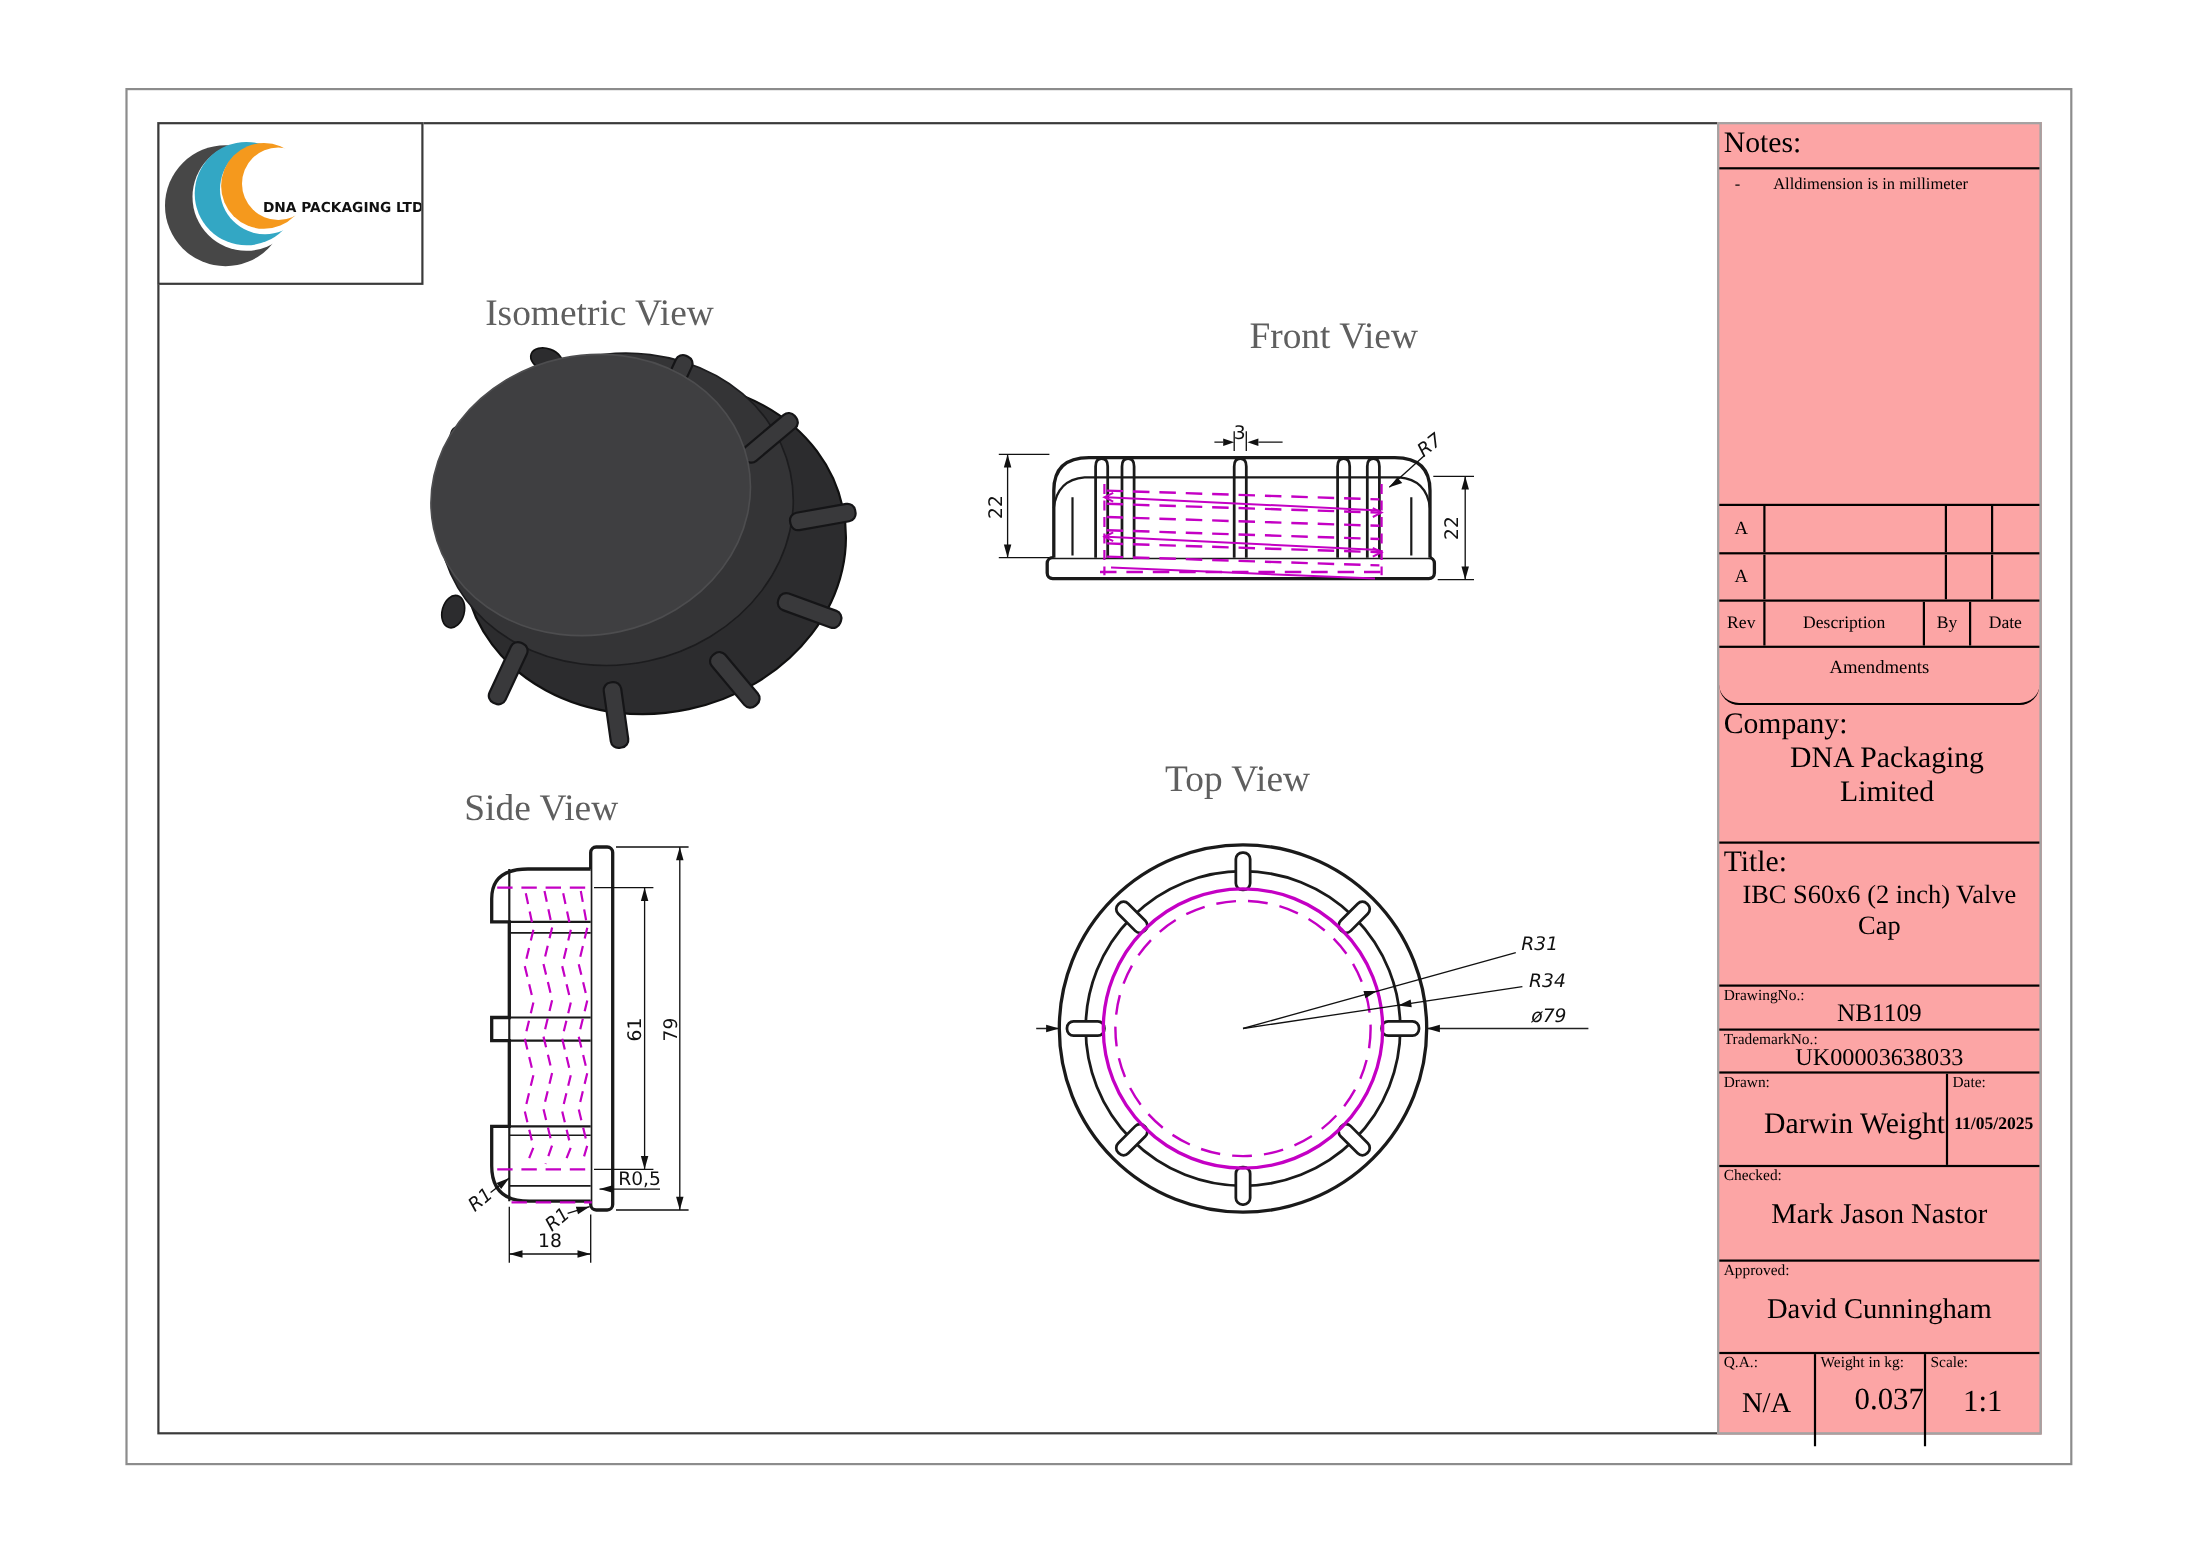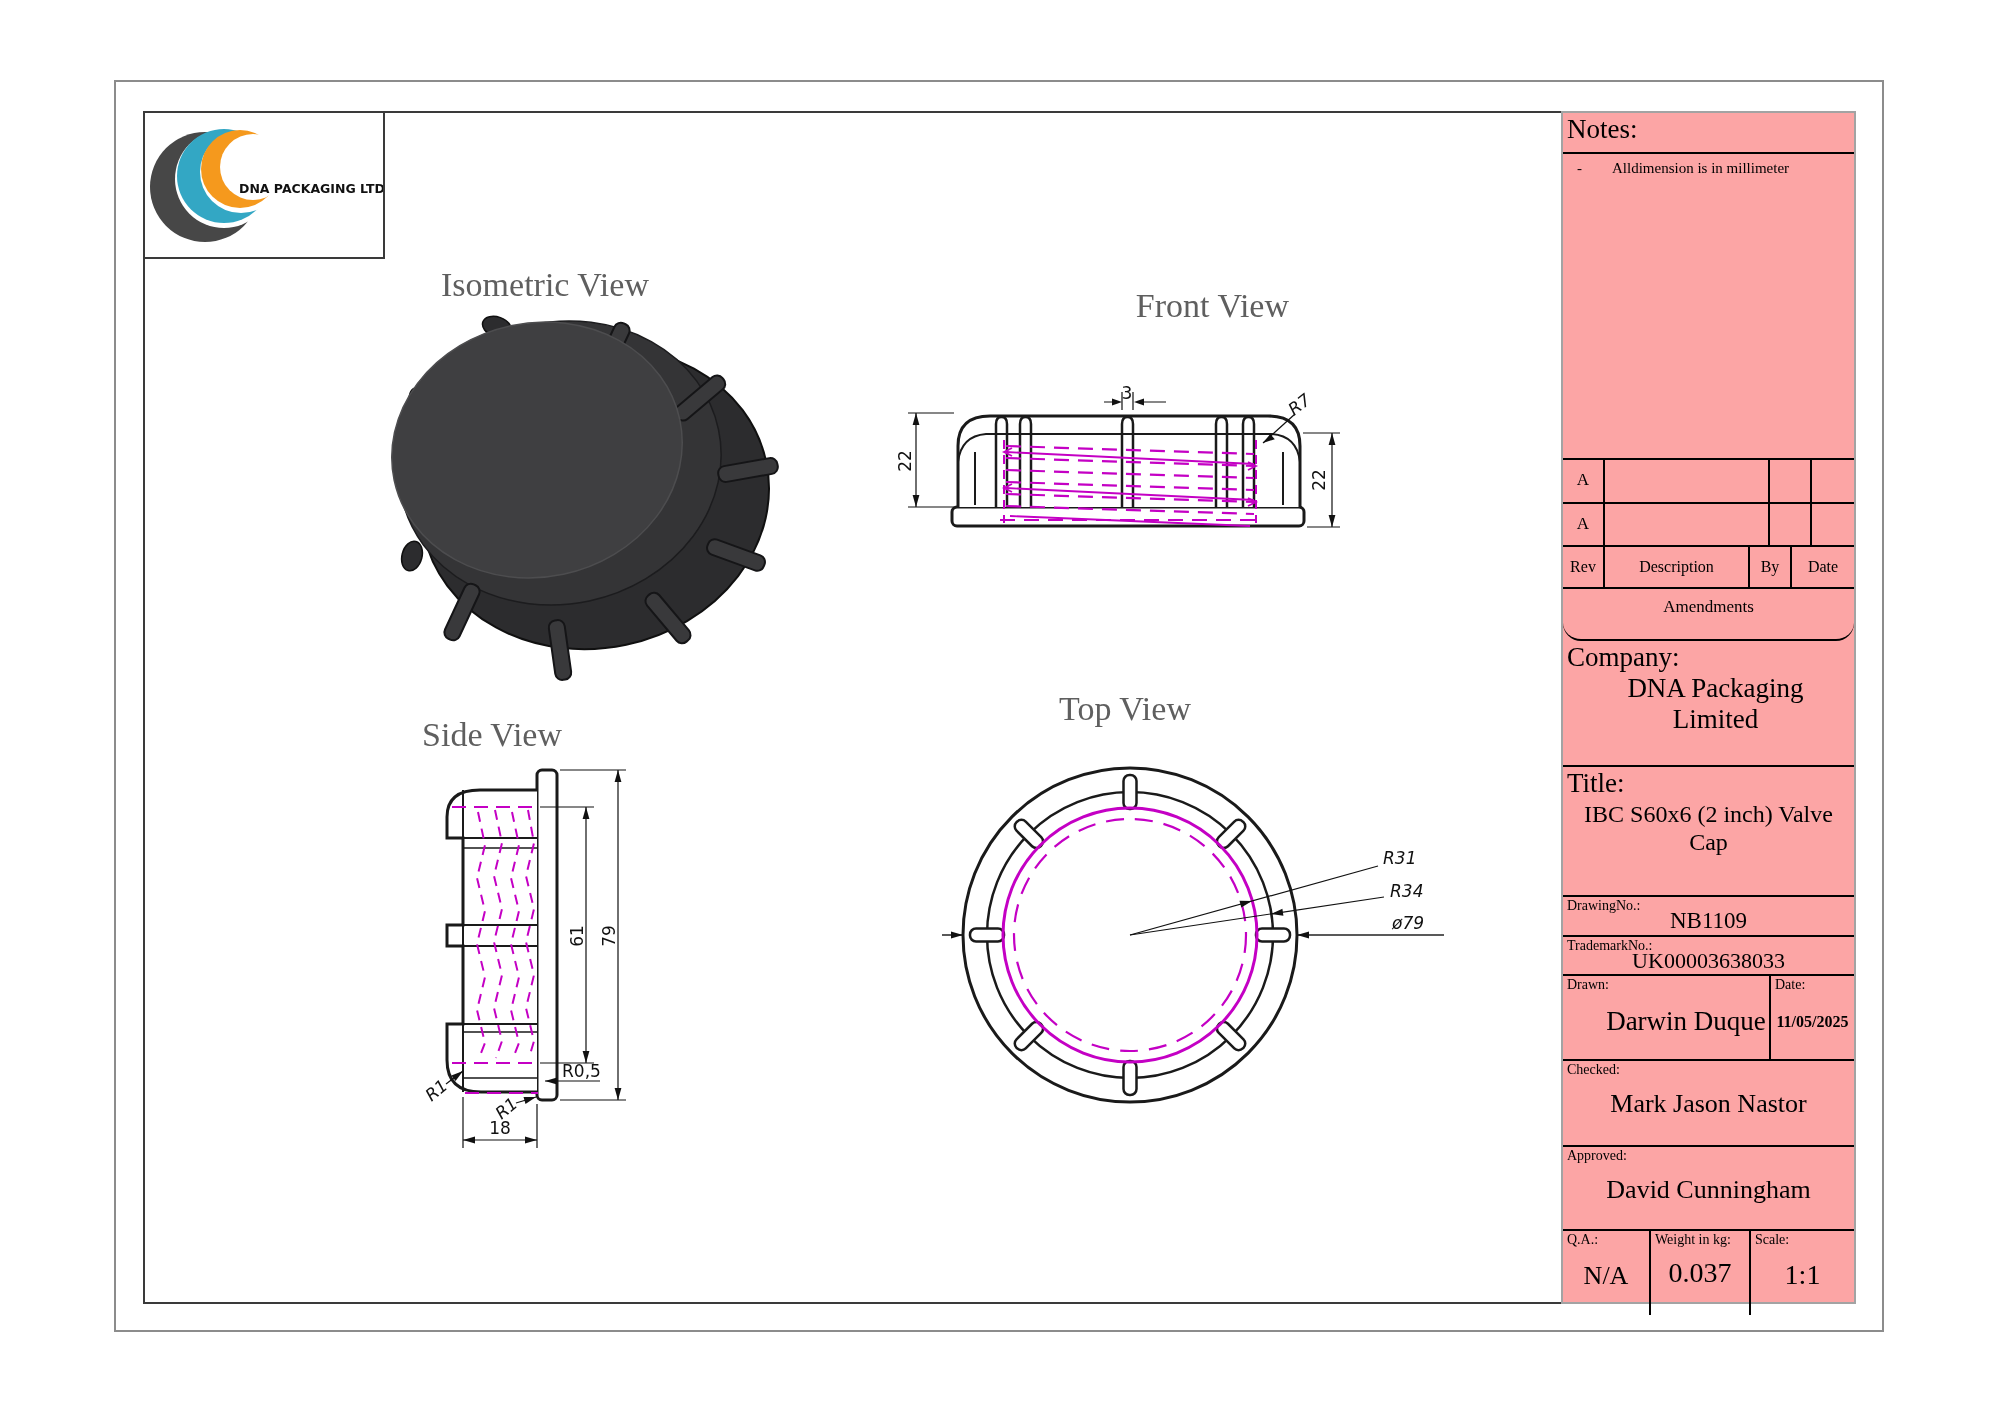--- a/index.html
+++ b/index.html
@@ -276,21 +276,21 @@
 
     <div class="tb-row" style="height:39px;">
       <div class="tb-small-label">TrademarkNo.:</div>
       <div class="tb-value-center" style="font-size:22px;margin-top:13px;line-height:1;">UK00003638033</div>
     </div>
 
     <div class="tb-row" style="height:85px;">
       <div class="cells">
         <div class="cell" style="width:208px;padding-left:40px;">
           <div class="tb-small-label">Drawn:</div>
-          <div class="tb-value-center" style="font-size:27px;margin-top:32px;line-height:1;">Darwin Duque</div>
+          <div class="tb-value-center" style="font-size:27px;margin-top:32px;line-height:1;">Darwin Weight</div>
         </div>
         <div class="cell" style="flex:1;">
           <div class="tb-small-label">Date:</div>
           <div class="tb-value-center" style="font-size:16px;font-weight:bold;margin-top:38px;line-height:1;">11/05/2025</div>
         </div>
       </div>
     </div>
 
     <div class="tb-row" style="height:86px;">
       <div class="tb-small-label">Checked:</div>
@@ -303,21 +303,21 @@
     </div>
 
     <div class="tb-row" style="height:84px;">
       <div class="cells">
         <div class="cell" style="width:88px;">
           <div class="tb-small-label">Q.A.:</div>
           <div class="tb-value-center" style="font-size:26px;margin-top:32px;line-height:1;">N/A</div>
         </div>
         <div class="cell" style="width:100px;">
           <div class="tb-small-label">Weight in kg:</div>
-          <div class="tb-value-center" style="font-size:28px;margin-top:28px;line-height:1;">0.037</div>
+          <div class="tb-value-center" style="font-size:28px;margin-top:28px;line-height:1;text-align:right;">0.037</div>
         </div>
         <div class="cell" style="flex:1;">
           <div class="tb-small-label">Scale:</div>
           <div class="tb-value-center" style="font-size:28px;margin-top:30px;line-height:1;">1:1</div>
         </div>
       </div>
     </div>
 
   </div>
 </div>

